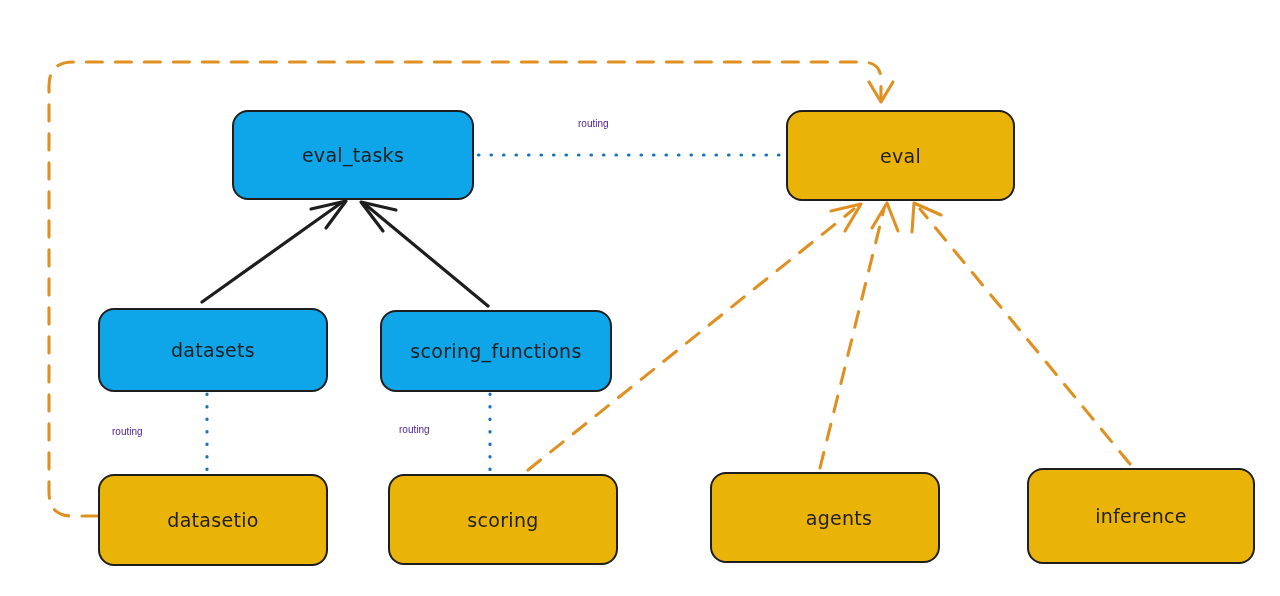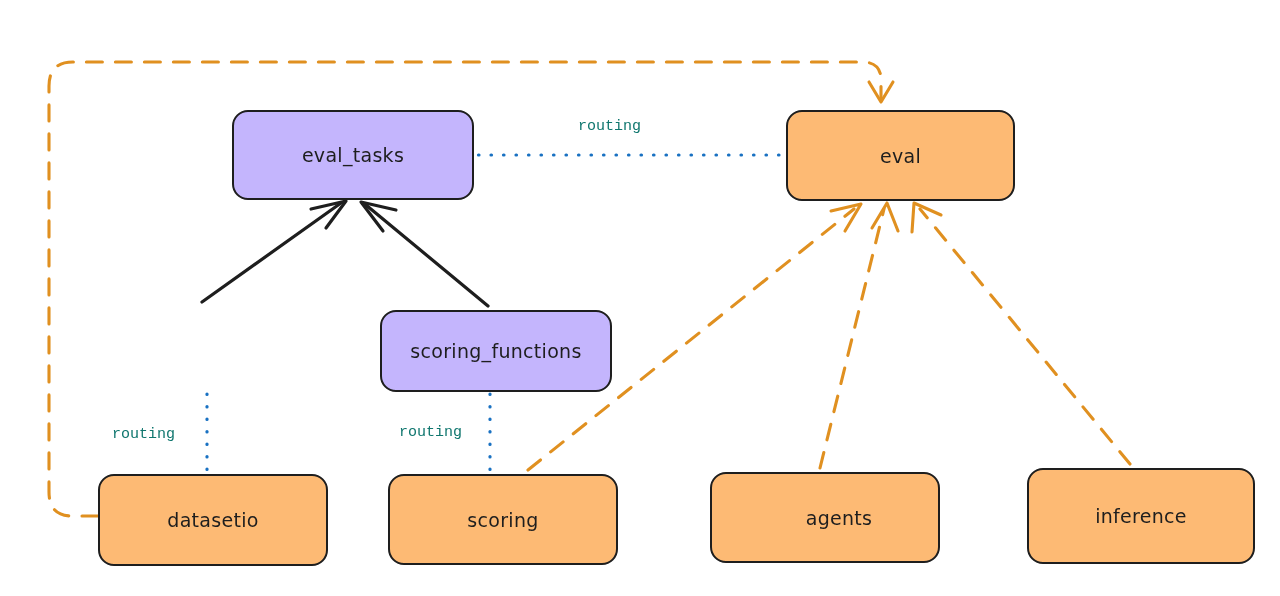--- a/index.html
+++ b/index.html
@@ -33,31 +33,31 @@
     align-items: center;
     justify-content: center;
     border-radius: 16px;
     border: 2.6px solid #1e1e1e;
     font-family: "DejaVu Sans", sans-serif;
     font-size: 19px;
     color: #1e1e1e;
     letter-spacing: 0.3px;
     z-index: 3;
   }
-  .node.blue  { background: #c4b5fd; }
-  .node.green { background: #fdba74; }
+  .node.blue  { background: #0ea5e9; }
+  .node.green { background: #eab308; }
   .node-label {
     pointer-events: none;
     white-space: nowrap;
   }
   .edge-label {
     position: absolute;
-    font-family: Liberation Mono, monospace;
-    font-size: 15px;
-    color: #0f766e;
+    font-family: Liberation Sans, sans-serif;
+    font-size: 10px;
+    color: #4c1d95;
     white-space: nowrap;
     z-index: 4;
   }
 </style>
 </head>
 <body>
 
 <div id="canvas">
 
   <svg id="edges" viewBox="0 0 1280 596" width="1280" height="596" xmlns="http://www.w3.org/2000/svg">
@@ -107,20 +107,23 @@
   </svg>
 
   <div class="node blue" style="left:232px;top:110px;width:242px;height:90px;">
     <span class="node-label">eval_tasks</span>
   </div>
 
   <div class="node green" style="left:786px;top:110px;width:229px;height:91px;">
     <span class="node-label">eval</span>
   </div>
 
+  <div class="node blue" style="left:98px;top:308px;width:230px;height:84px;">
+    <span class="node-label">datasets</span>
+  </div>
 
   <div class="node green" style="left:98px;top:474px;width:230px;height:92px;">
     <span class="node-label">datasetio</span>
   </div>
 
   <div class="node blue" style="left:380px;top:310px;width:232px;height:82px;">
     <span class="node-label">scoring_functions</span>
   </div>
 
   <div class="node green" style="left:388px;top:474px;width:230px;height:91px;">

